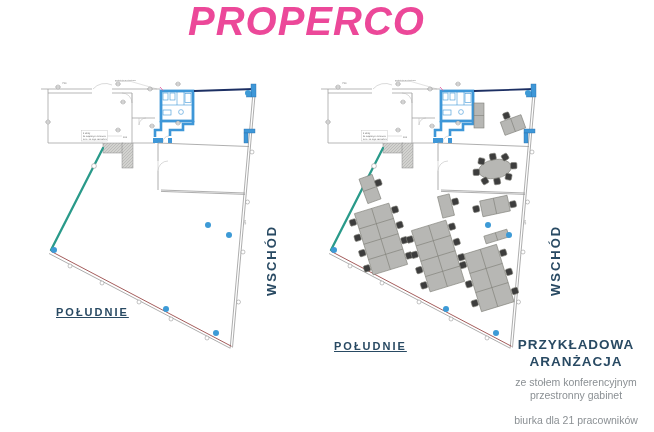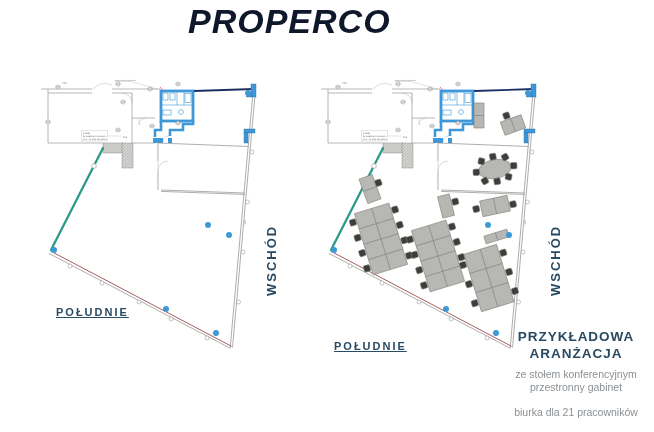--- a/index.html
+++ b/index.html
@@ -1,36 +1,36 @@
 <!DOCTYPE html>
 <html><head>
 <meta charset="utf-8">
 <style>
   html,body{margin:0;padding:0;background:#ffffff;}
   .canvas{position:relative;width:654px;height:432px;background:#ffffff;overflow:hidden;
           font-family:"Liberation Sans",sans-serif;}
   
   .brand{position:absolute;left:188px;top:0px;width:280px;height:42px;
-         color:#0f172a;font-weight:bold;font-style:italic;font-size:34px;
+         color:#ec4899;font-weight:bold;font-style:italic;font-size:40px;
          letter-spacing:1px;line-height:42px;white-space:nowrap;}
   .brand-sub{position:absolute;right:192px;top:39px;color:#b2392e;font-weight:bold;
          font-style:italic;font-size:15px;letter-spacing:0.6px;white-space:nowrap;}
   
   .plans{position:absolute;left:35px;top:60px;width:515px;height:310px;}
   svg text{font-family:"DejaVu Sans",sans-serif;}
   
   .navy{color:#294a63;font-weight:bold;}
   .lbl-south{position:absolute;font-size:11px;letter-spacing:2px;text-decoration:underline;}
   .lbl-south.left{left:56px;top:306px;}
   .lbl-south.right{left:334px;top:340px;}
   .lbl-east{position:absolute;width:18px;height:74px;font-size:13px;letter-spacing:2px;
             writing-mode:vertical-rl;transform:rotate(180deg);}
   .lbl-east.left{left:264px;top:222px;}
   .lbl-east.right{left:548px;top:222px;}
-  .note{position:absolute;left:498px;top:328px;width:156px;text-align:center;}
+  .note{position:absolute;left:498px;top:336px;width:156px;text-align:center;}
   .note .head{font-size:13.5px;font-weight:bold;letter-spacing:1px;color:#294a63;line-height:17px;}
   .note .desc{margin-top:6px;font-size:10.5px;color:#8b9094;line-height:13px;}
   .note .desc .gap{margin-top:12px;}
 </style>
 </head>
 <body>
 
 <div class="canvas">
 
   <div class="brand">PROPERCO</div>

